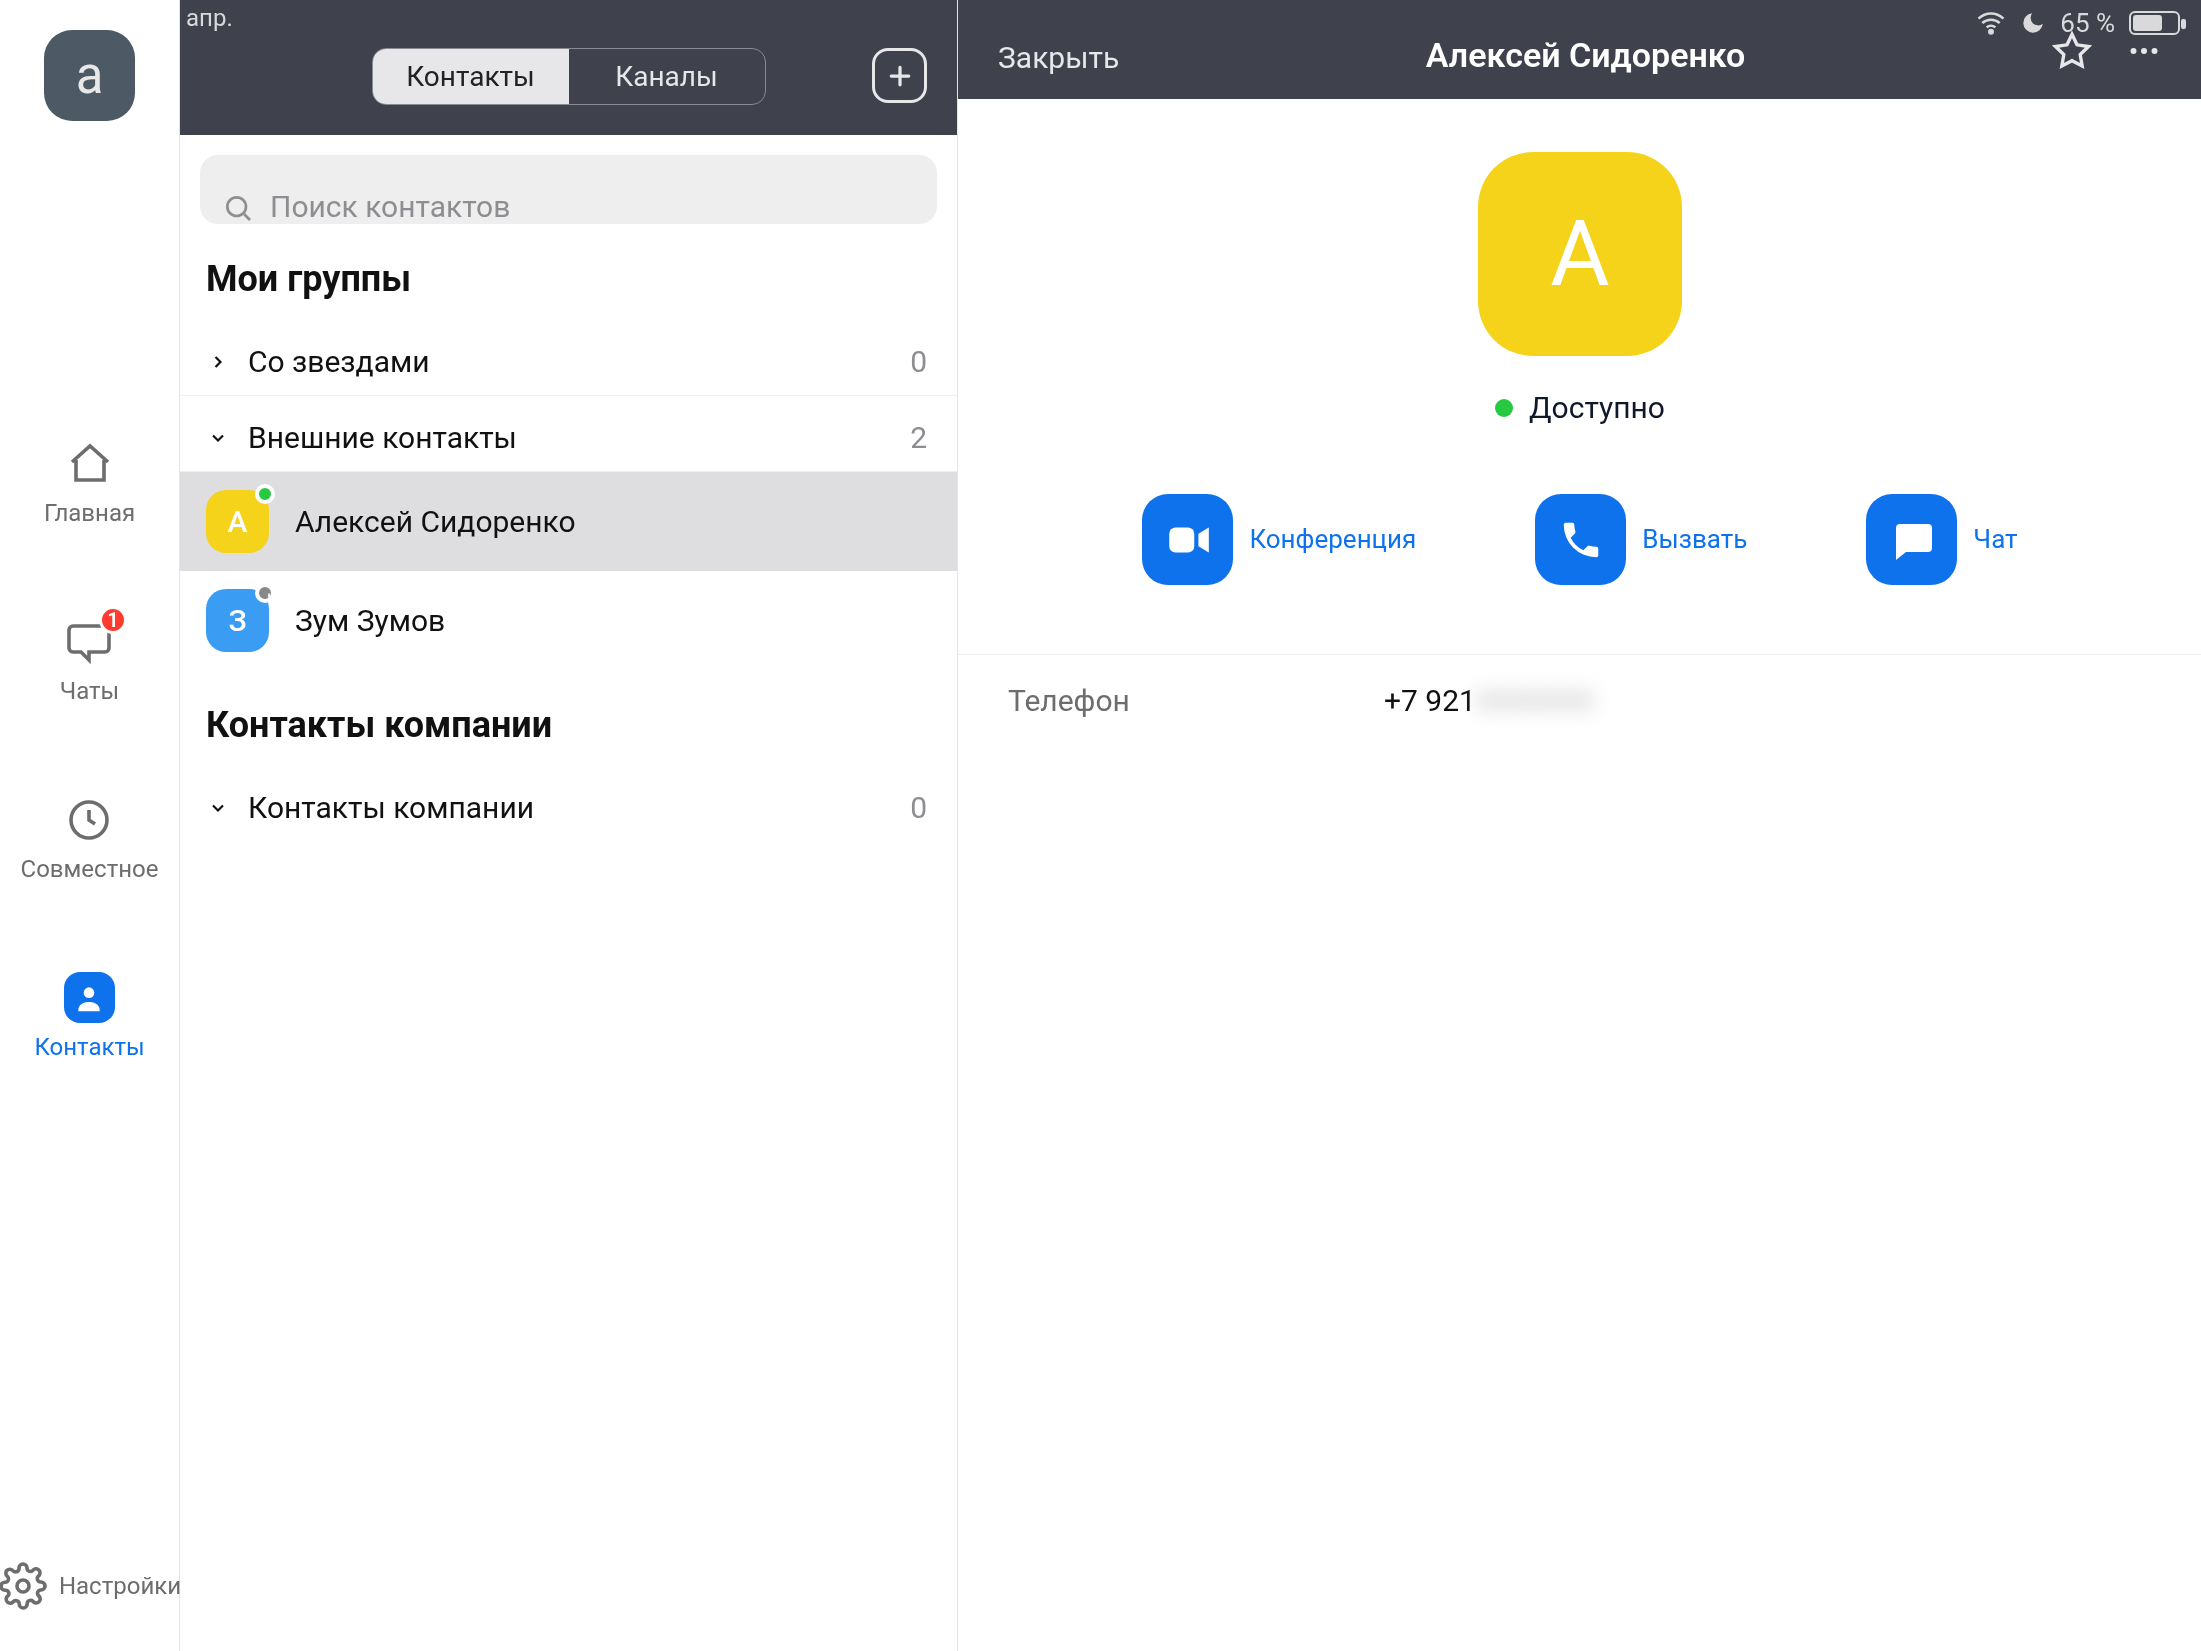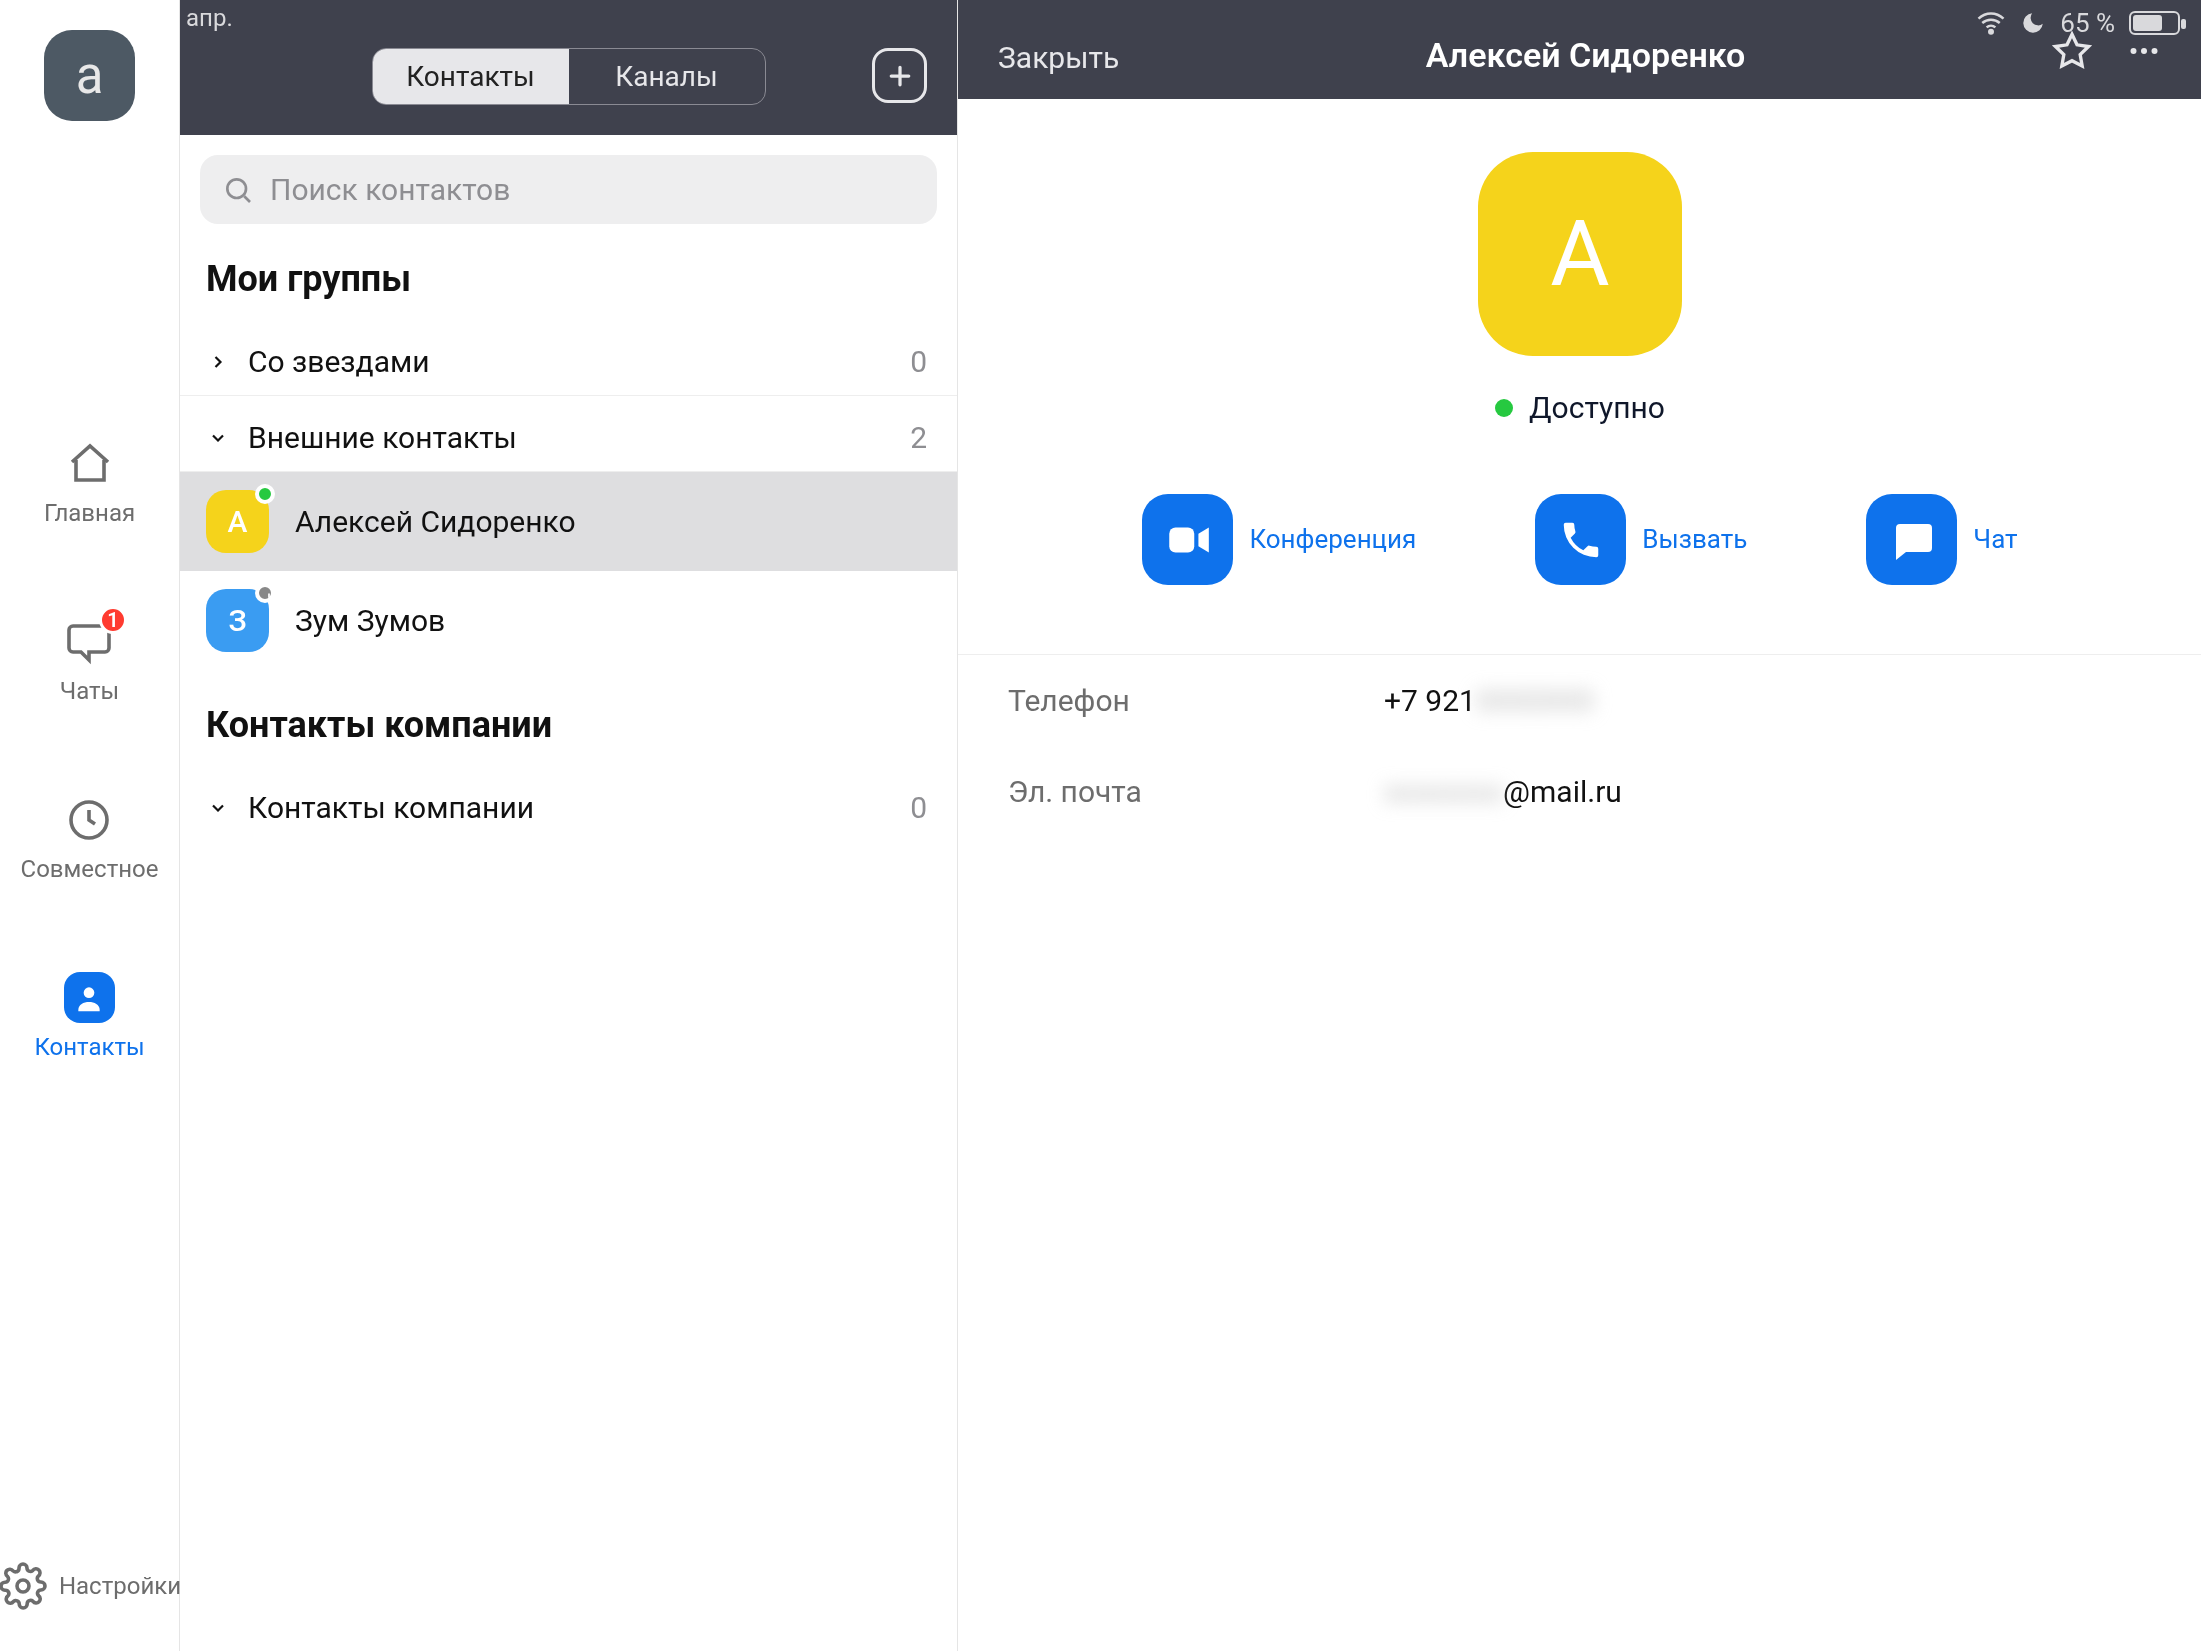--- a/index.html
+++ b/index.html
@@ -67,21 +67,21 @@
   .status-frag { position:absolute; top:4px; left:0; color:#d9d9dc; font-size:24px; padding-left:6px;}
   .tabs-row { display:flex; align-items:center; justify-content:center; padding-top:48px; position:relative;}
   .seg { display:flex; border:1px solid #8a8a93; border-radius:14px; overflow:hidden; }
   .seg-btn { width:196px; height:55px; display:flex; align-items:center; justify-content:center; font-size:28px; cursor:pointer;}
   .seg-btn.active { background:#e7e7ea; color:#222; }
   .seg-btn.inactive { background:transparent; color:#e7e7ea; }
   .add-btn { position:absolute; right:0; top:48px; width:55px; height:55px; border:3px solid #e7e7ea; border-radius:16px; display:flex;align-items:center;justify-content:center; color:#e7e7ea; cursor:pointer;}
   .search-wrap { padding:20px 20px 0 20px; }
   .search {
     background:#eeeeef; border-radius:18px; height:69px;
-    display:flex; align-items:center; gap:16px; padding:0 22px;
+    display:flex; align-items:flex-end; gap:16px; padding:0 22px;
   }
   .search svg { color:#8e8e92; }
   .search-input { flex:1; background:transparent; border:none; outline:none; font-size:30px; color:#222; }
   .search-input::placeholder { color:#8e8e92; }
 
   .section-title { font-size:36px; font-weight:700; color:#111; padding:34px 26px 20px 26px; }
   .group-row {
     display:flex; align-items:center; justify-content:space-between;
     padding:24px 30px 16px 26px; font-size:30px; color:#111;
     border-bottom:1px solid #eee; cursor:pointer;
@@ -365,22 +365,16 @@
       </div>
     </div>
 
     <div class="info-block">
       <div class="info-row">
         <span class="k">Телефон</span>
         <span class="v">
           <span>+7 921</span><span class="blur">0000000</span>
         </span>
       </div>
-      <div class="info-row">
-        <span class="k">Эл. почта</span>
-        <span class="v">
-          <span class="blur">xxxxxxxx</span><span>@mail.ru</span>
-        </span>
-      </div>
     </div>
   </div>
 </div>
 
 
 </body></html>

